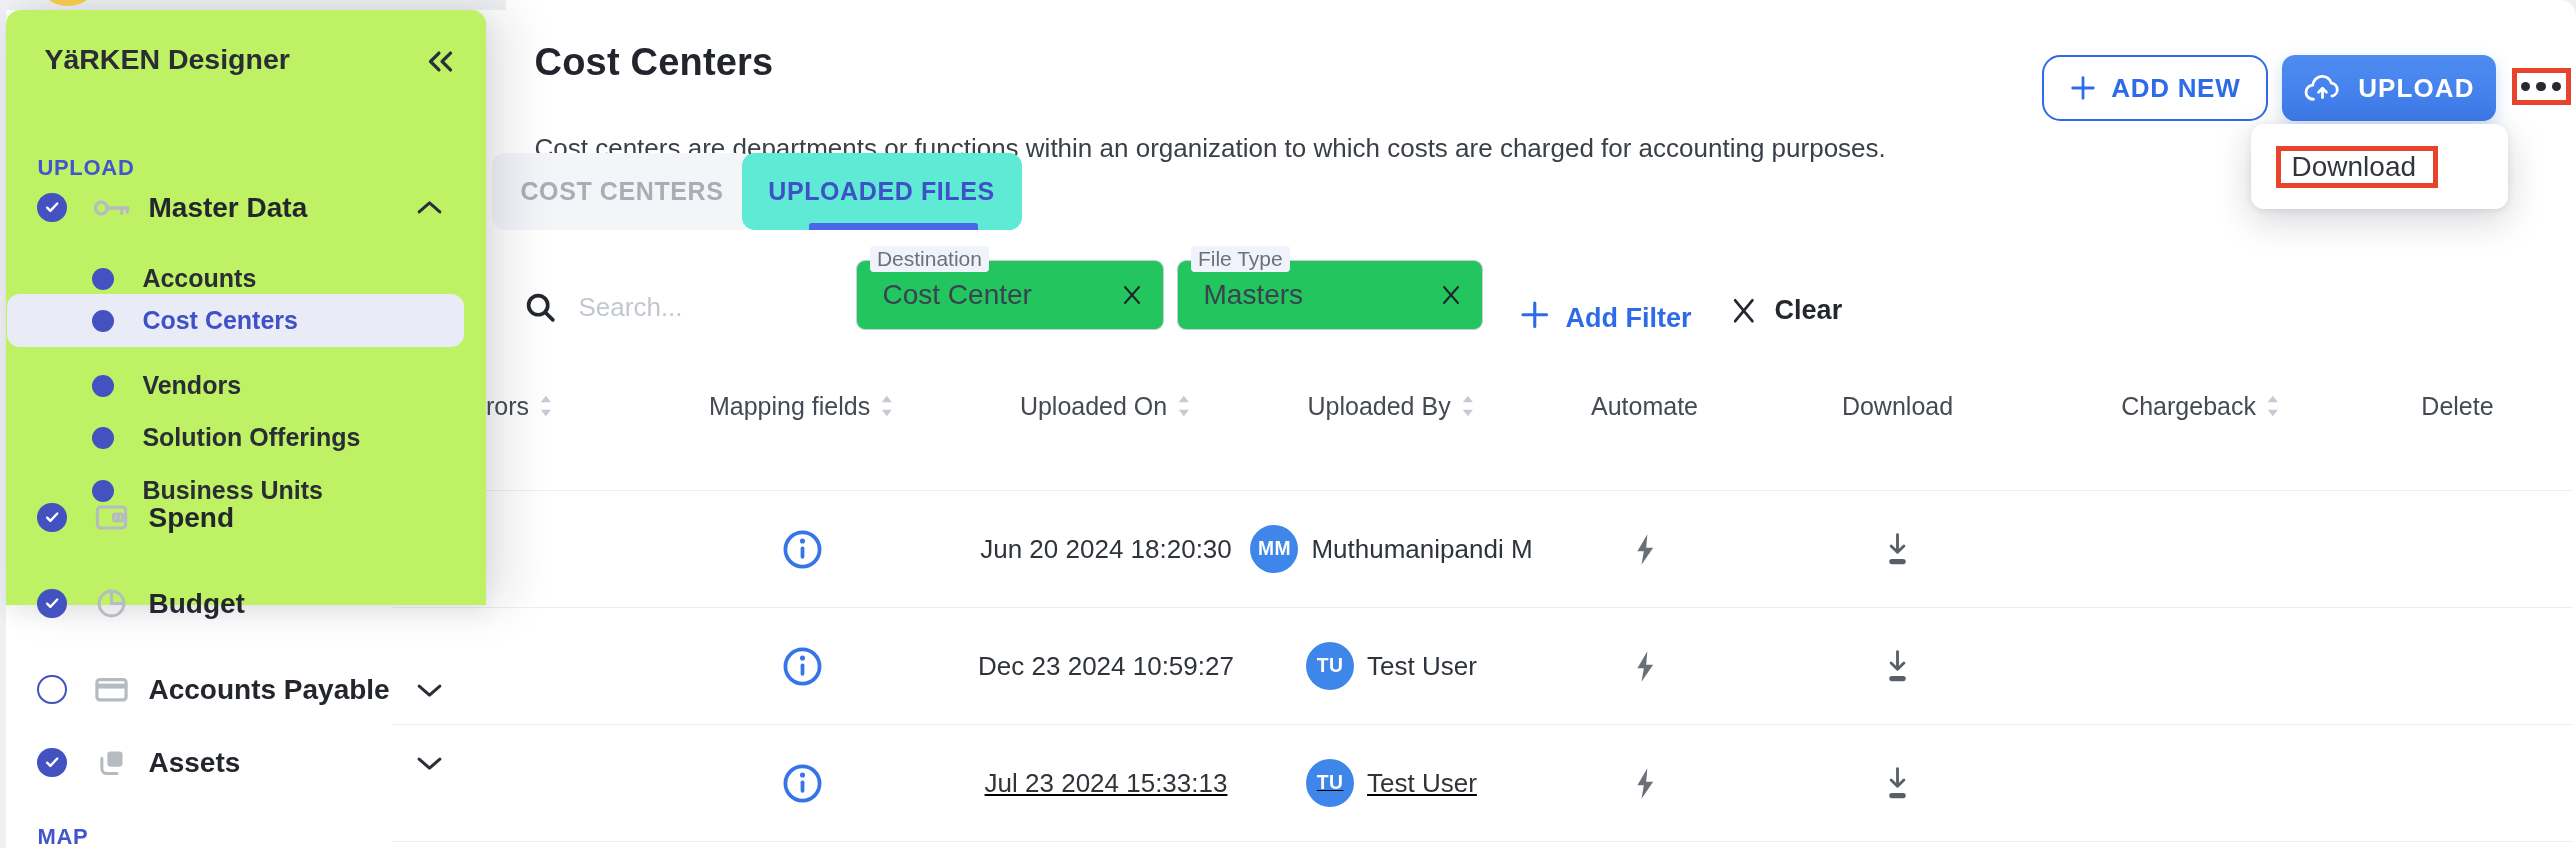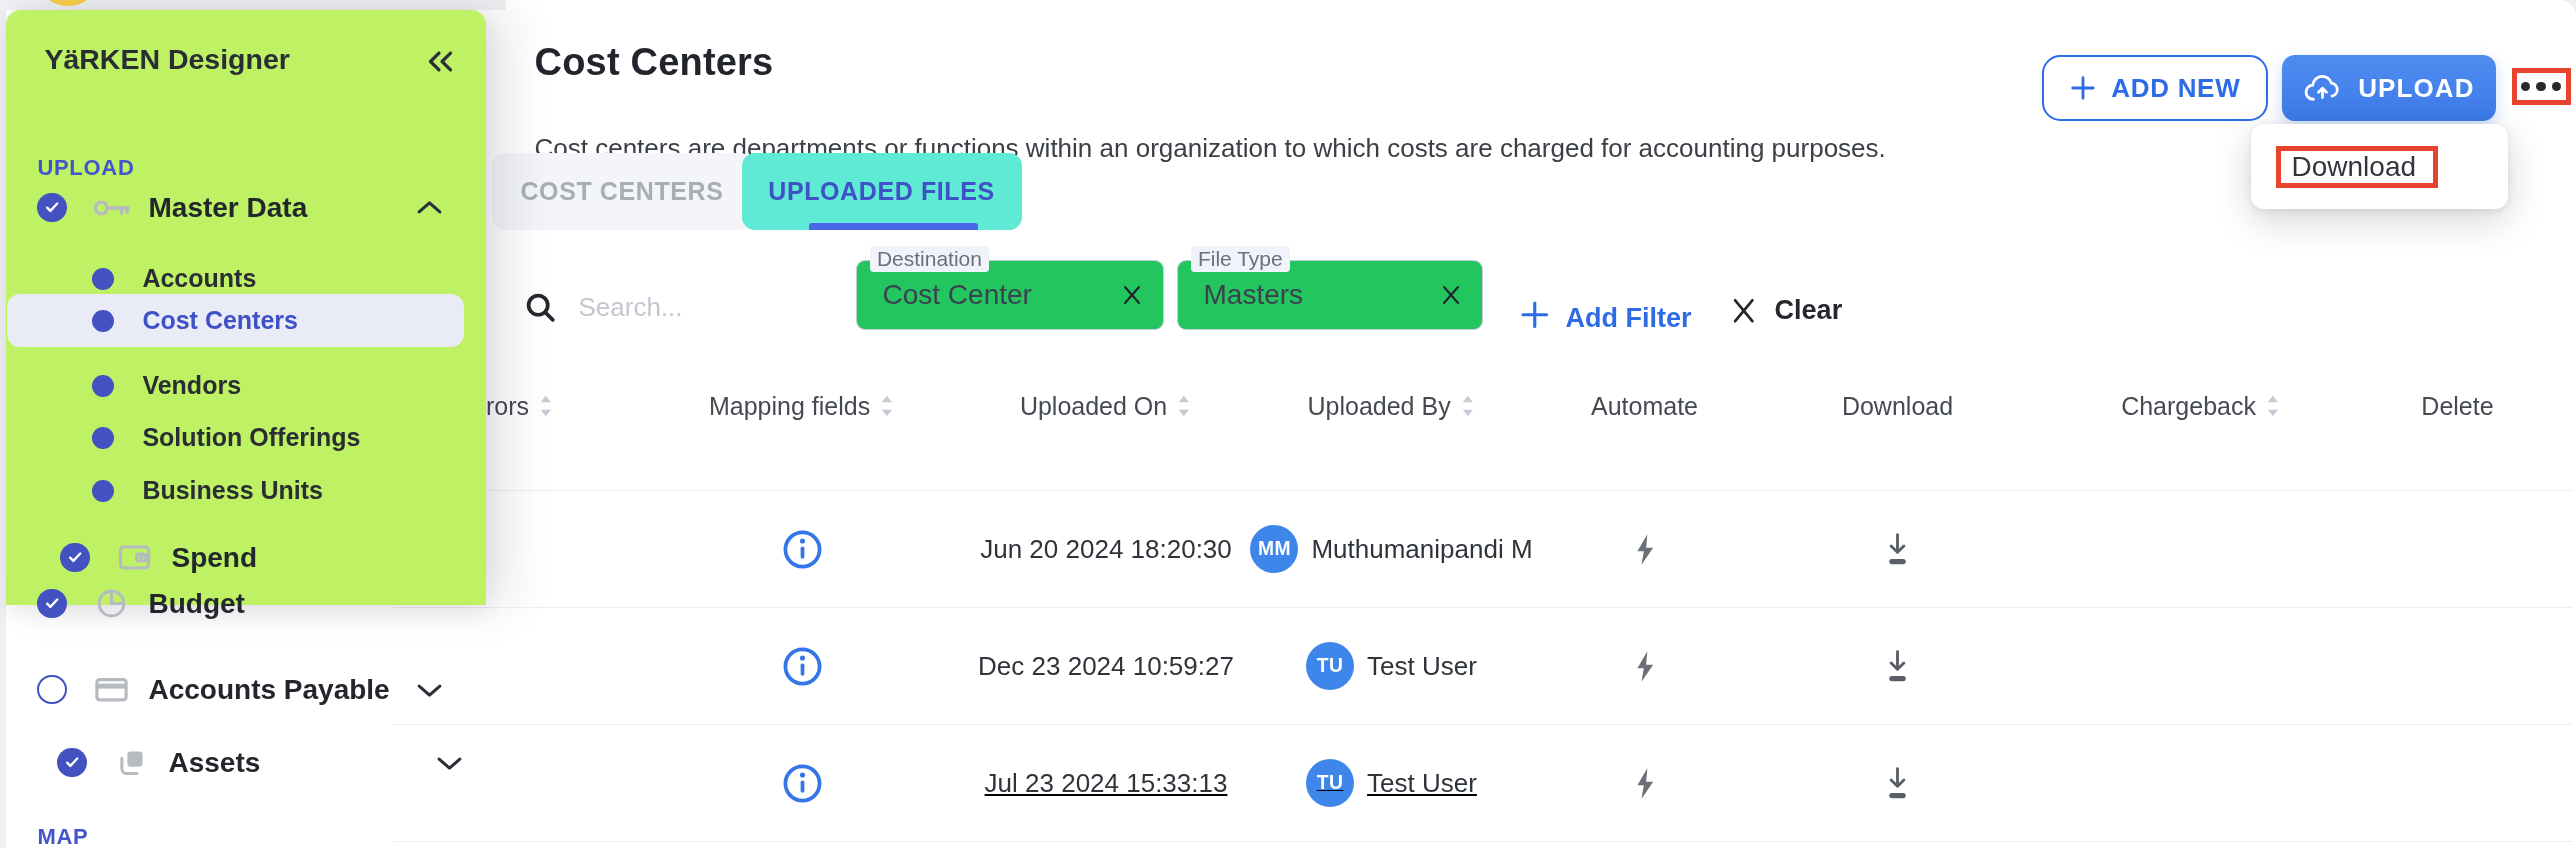--- a/index.html
+++ b/index.html
@@ -392,21 +392,21 @@
     <div class="abs sub-row" style="top:401px;">
       <span class="dot"></span>
       <span class="slabel">Solution Offerings</span>
     </div>
 
     <div class="abs sub-row" style="top:454px;">
       <span class="dot"></span>
       <span class="slabel">Business Units</span>
     </div>
 
-    <div class="abs nav-row" style="top:518px;padding-left:23px;">
+    <div class="abs nav-row" style="top:478px;">
       <span class="chkbox chk">
         <svg width="18.4" height="18.4" viewBox="0 0 20 20" fill="none" stroke="#fff" stroke-width="2.6" stroke-linecap="round" stroke-linejoin="round">
             <path d="m4.5 10.5 3.5 3.5 7.5-8"></path>
           </svg>
       </span>
       <span class="nicon">
         <svg width="35" height="31" viewBox="0 0 24 22" fill="none" stroke="#b6bac1" stroke-width="2.2" stroke-linejoin="round">
             <rect x="2" y="3.5" width="20" height="15" rx="2.5"></rect>
             <rect x="13.5" y="8.5" width="6.5" height="5" rx="1.2"></rect>
             <circle cx="16.7" cy="11" r="0.6" fill="#b6bac1"></circle>
@@ -439,21 +439,21 @@
           </svg>
       </span>
       <span class="nlabel">Accounts Payable</span>
       <span class="chev">
         <svg width="31" height="22" viewBox="0 0 24 16" fill="none" stroke="#2b2f38" stroke-width="2.4" stroke-linecap="round" stroke-linejoin="round">
             <path d="m4 5 8 7 8-7"></path>
           </svg>
       </span>
     </div>
 
-    <div class="abs nav-row" style="top:723px;margin-left:20px;">
+    <div class="abs nav-row" style="top:723px;">
       <span class="chkbox chk">
         <svg width="18.4" height="18.4" viewBox="0 0 20 20" fill="none" stroke="#fff" stroke-width="2.6" stroke-linecap="round" stroke-linejoin="round">
             <path d="m4.5 10.5 3.5 3.5 7.5-8"></path>
           </svg>
       </span>
       <span class="nicon">
         <svg width="33" height="33" viewBox="0 0 24 24" fill="none">
             <rect x="9" y="4" width="11" height="11" rx="2.2" fill="#b6bac1"></rect>
             <path d="M5 9v7.5A3.5 3.5 0 0 0 8.5 20H16" stroke="#b6bac1" stroke-width="2.2" fill="none" stroke-linecap="round"></path>
           </svg>

